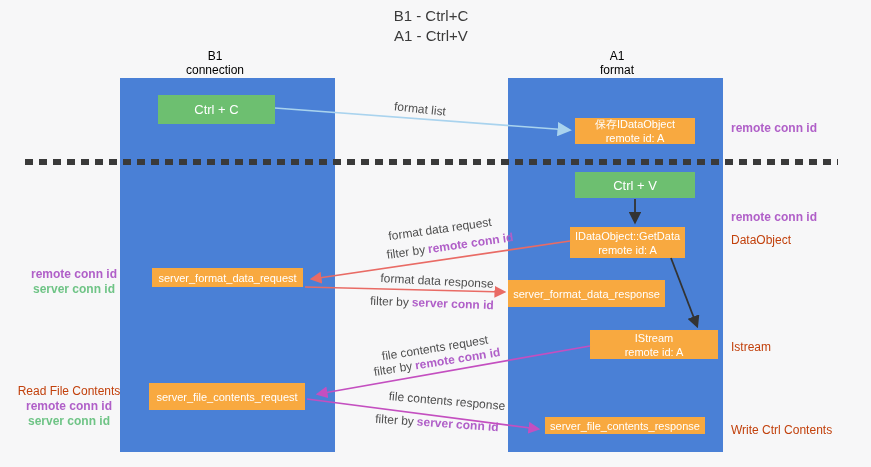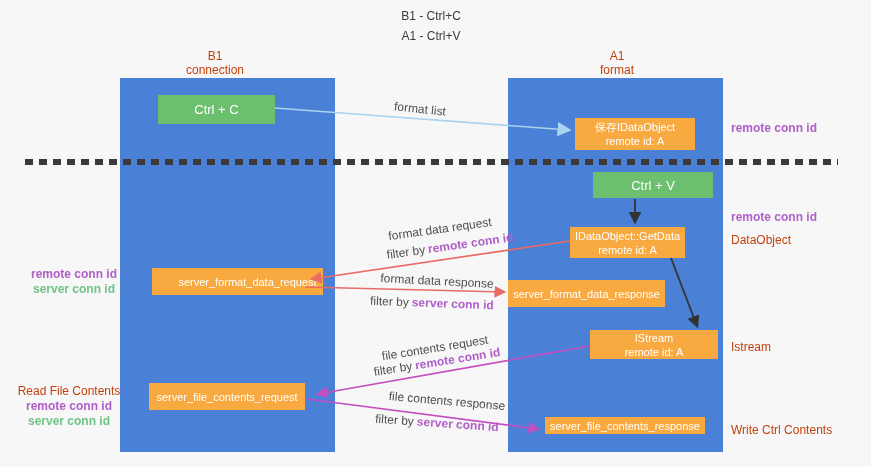--- a/index.html
+++ b/index.html
@@ -1,43 +1,43 @@
 <!DOCTYPE html>
 <html><head>
 <meta charset="utf-8">
 <style>
   html,body{margin:0;padding:0;}
   body{background:#f7f7f8;font-family:"Liberation Sans",sans-serif;}
   .canvas{position:relative;width:871px;height:467px;background:#f7f7f8;overflow:hidden;}
 
   .title{position:absolute;left:431px;top:6px;transform:translateX(-50%);
-         text-align:center;font-size:12px;line-height:20px;color:#3a3a3a;}
+         text-align:center;font-size:15px;line-height:20px;color:#3a3a3a;}
 
   .lane-header{position:absolute;transform:translateX(-50%);text-align:center;
-               font-size:12px;line-height:14px;color:#c2410c;}
+               font-size:12px;line-height:14px;color:#000000;}
   .lane-header.left{left:215px;top:49px;}
   .lane-header.right{left:617px;top:49px;}
 
   .lane{position:absolute;top:78px;width:215px;height:374px;background:#4a80d6;}
   .lane.left{left:120px;}
   .lane.right{left:508px;}
 
   .dashed-line{position:absolute;left:25px;top:159px;width:813px;height:6px;
     background:repeating-linear-gradient(90deg,#3a3a3a 0 8px,transparent 8px 14px);}
 
   .node{position:absolute;display:flex;flex-direction:column;align-items:center;
         justify-content:center;color:#fff;text-align:center;white-space:nowrap;}
   .node.green{background:#6dbf70;font-size:13px;}
   .node.orange{background:#f8a940;font-size:11px;line-height:14px;}
 
   .nb-ctrlc{left:158px;top:95px;width:117px;height:29px;}
-  .nb-save{left:575px;top:118px;width:120px;height:32px;}
-  .nb-ctrlv{left:593px;top:172px;width:120px;height:26px;}
+  .nb-save{left:575px;top:118px;width:120px;height:26px;}
+  .nb-ctrlv{left:575px;top:172px;width:120px;height:26px;}
   .nb-getdata{left:570px;top:227px;width:115px;height:31px;}
-  .nb-freq{left:152px;top:268px;width:151px;height:27px;padding-left:20px;}
+  .nb-freq{left:152px;top:268px;width:151px;height:19px;}
   .nb-fresp{left:508px;top:280px;width:157px;height:27px;}
   .nb-istream{left:590px;top:330px;width:128px;height:29px;}
   .nb-filereq{left:149px;top:383px;width:156px;height:27px;text-align:center;}
   .nb-fileresp{left:545px;top:417px;width:160px;height:17px;}
 
   .side-label{position:absolute;font-size:12px;color:#c2410c;white-space:nowrap;}
   .side-label.purple{color:#b05fc8;font-weight:bold;}
   .rlab{left:731px;}
   .conn-stack{position:absolute;text-align:center;font-size:12px;line-height:15px;
               font-weight:bold;white-space:nowrap;}

